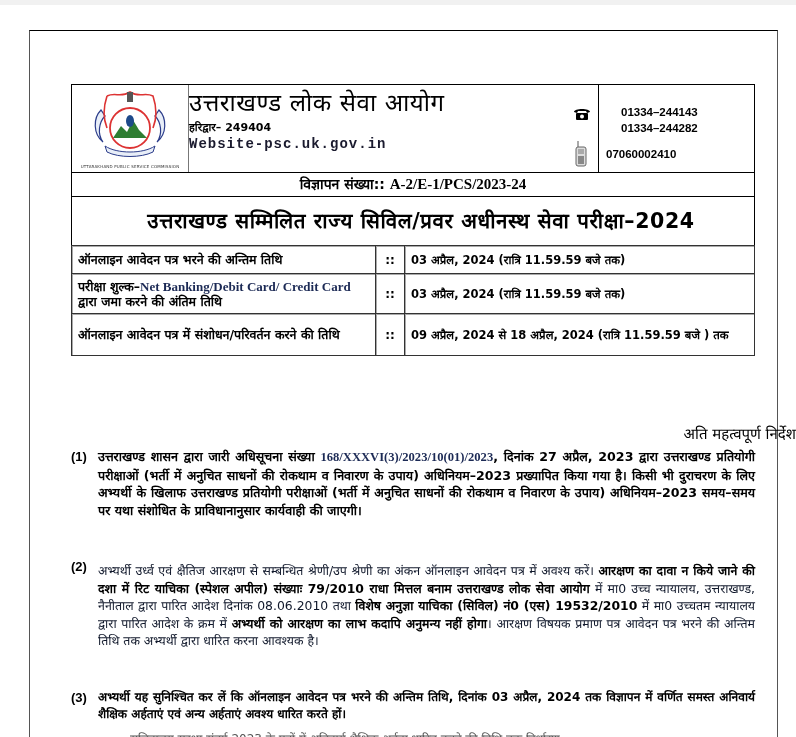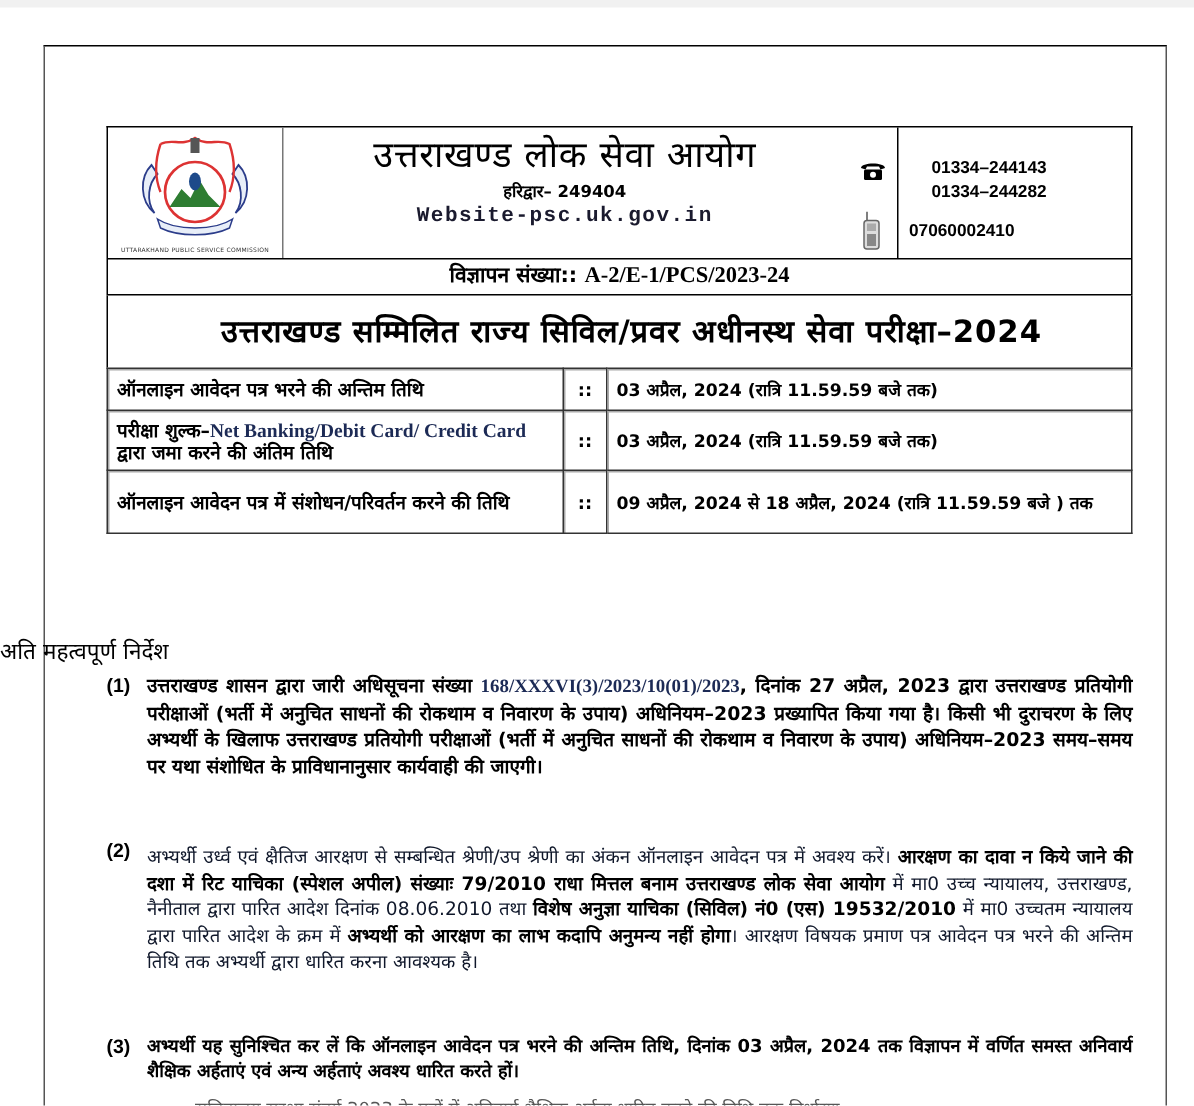--- a/index.html
+++ b/index.html
@@ -13,21 +13,21 @@
     position:absolute; left:29px; top:30px; width:749px; height:720px;
     border-top:1px solid #000; border-left:1px solid #555; border-right:1px solid #555;
     box-sizing:border-box;
   }
   
   .hdr {
     position:absolute; left:71px; top:84px; width:684px; height:88px;
     border:1.5px solid #000; border-bottom:none; box-sizing:border-box; display:flex;
   }
   .hdr .logo-cell { width:116px; border-right:1px solid #777; display:flex; flex-direction:column; align-items:center; justify-content:center; }
-  .hdr .title-cell { flex:1; text-align:center; padding-top:4px; }
+  .hdr .title-cell { flex:1; padding-top:4px; }
   .hdr .icon-cell { width:34px; border-right:1px solid #000; position:relative; }
   .hdr .phone-cell { width:155px; position:relative; }
   .org-title { font-size:24px; font-weight:normal; letter-spacing:0.5px; line-height:28px; }
   .org-city { font-size:11px; font-weight:bold; margin-top:2px; }
   .org-web { font-family:Liberation Mono, monospace; font-weight:bold; font-size:14px; letter-spacing:1px; color:#1a1a2e; margin-top:2px; }
   .logo-sub { font-size:4px; color:#333; margin-top:2px; letter-spacing:0.2px; }
   .phone-line { position:absolute; left:22px; font-size:11.5px; font-weight:bold; font-family:Liberation Sans, sans-serif; }
   .adv-row {
     position:absolute; left:71px; top:172px; width:684px; height:25px;
     border:1.5px solid #000; box-sizing:border-box; text-align:center;
@@ -43,21 +43,21 @@
   .dates {
     position:absolute; left:71px; top:245px; width:684px;
     border-collapse:collapse; font-size:12.5px; font-weight:bold;
   }
   .dates td { border:1.5px solid #333; padding:0 6px; box-shadow:inset 1px 1px 0 #aaa; }
   .dates td.sep { width:28px; text-align:center; padding:0; font-size:12px; }
   .dates td.lbl { width:291px; }
   .dates td.val { font-size:11.5px; }
   .lbl .en { font-family:"Liberation Serif", serif; color:#1c2a55; font-size:13px; }
   
-  .inst-head { position:absolute; left:0; width:796px; top:423px; text-align:left; font-size:15px; font-weight:normal; }
+  .inst-head { position:absolute; left:0; width:796px; top:423px; text-align:right; font-size:15px; font-weight:normal; }
   .inst { position:absolute; left:71px; width:684px; font-size:12.8px; line-height:17.5px; }
   .inst .n { position:absolute; left:0; top:0; font-weight:bold; font-family:"Liberation Sans", sans-serif; font-size:13px; }
   .inst .t { margin-left:27px; text-align:justify; }
   .inst .b { font-weight:bold; }
   .inst .serif { font-family:"Liberation Serif", serif; color:#1c2a55; font-weight:bold; }
   .inst .light { color:#0f172a; font-weight:normal; }
   .cut { position:absolute; left:130px; top:730px; width:640px; height:10px; overflow:hidden; color:#555; font-size:12px; }
 </style>
 </head>
 <body>

